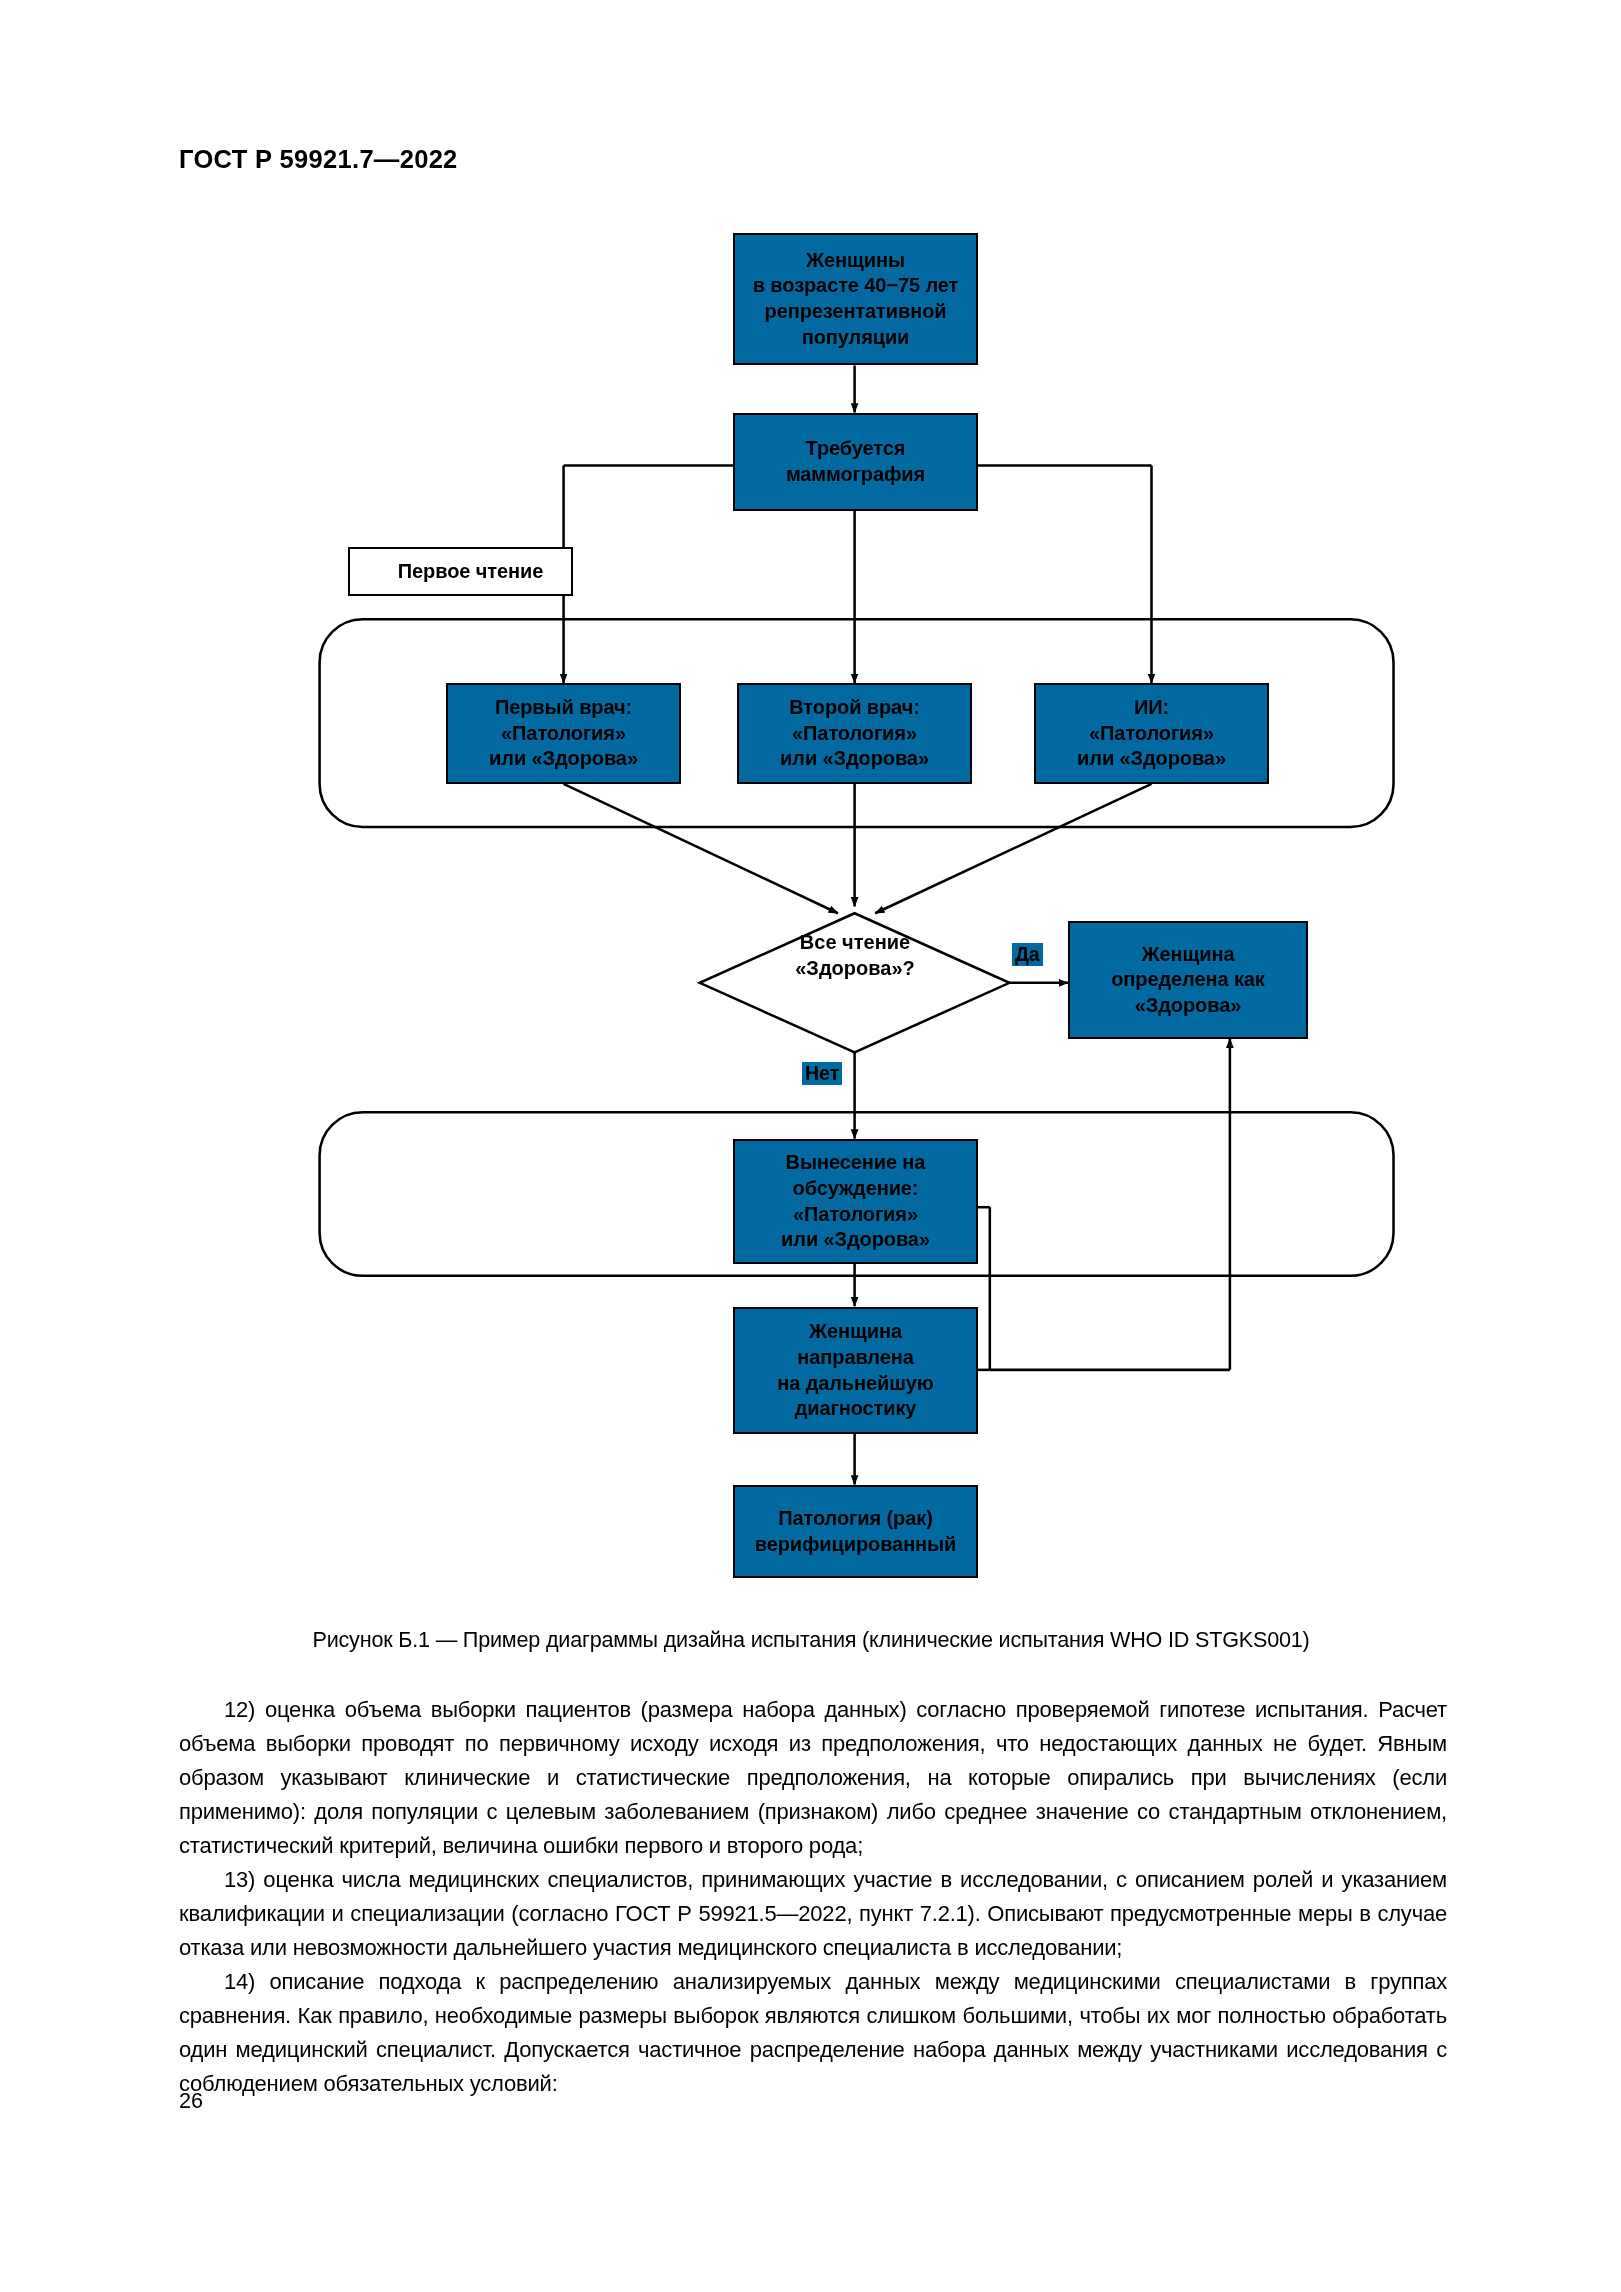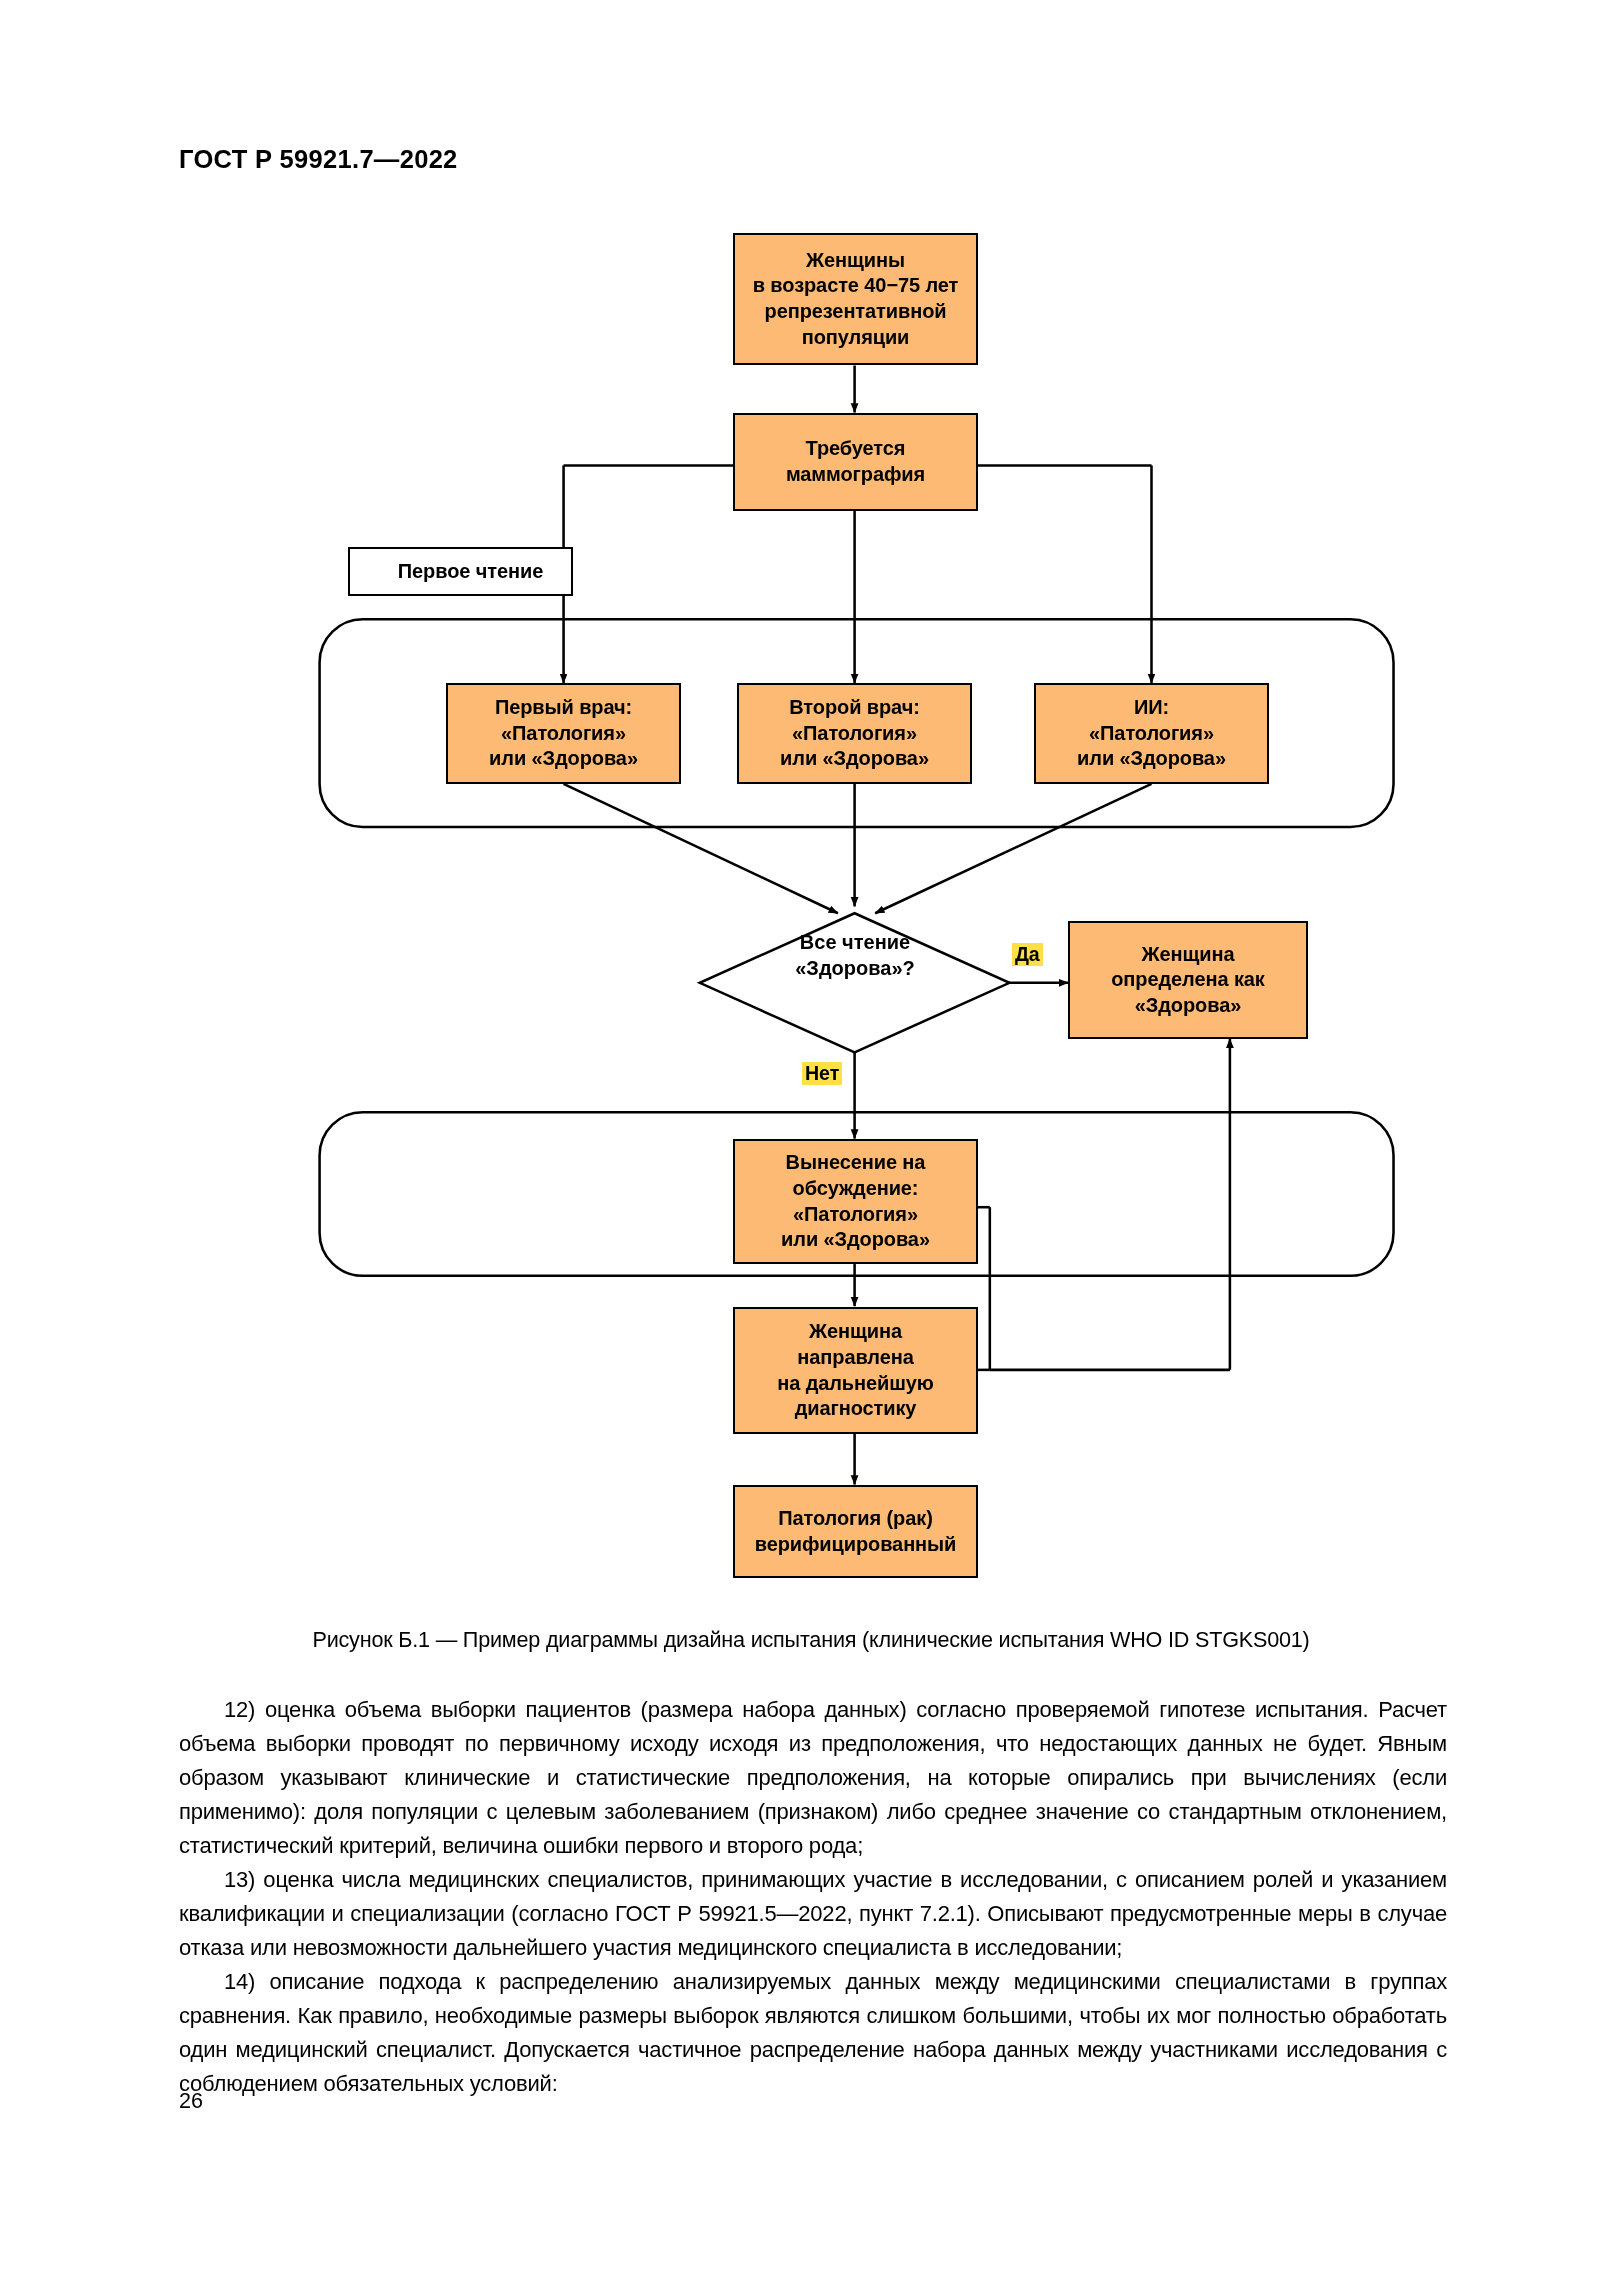--- a/index.html
+++ b/index.html
@@ -36,21 +36,21 @@
     width: 1621px;
     height: 1607px;
     pointer-events: none;
   }
   .figure svg { display: block; }
 
   
   .fbox {
     position: absolute;
     border: 2.5px solid #000;
-    background: #fdba74;
+    background: #0369a1;
     box-sizing: border-box;
     display: flex;
     align-items: center;
     justify-content: center;
     text-align: center;
     font-size: 20px;
     font-weight: bold;
     line-height: 1.28;
     letter-spacing: -0.1px;
     pointer-events: auto;
@@ -69,21 +69,21 @@
     font-weight: bold;
     letter-spacing: -0.1px;
     pointer-events: auto;
     padding-left: 20px;
   }
 
   .edge-label {
     position: absolute;
     font-size: 19.6px;
     font-weight: bold;
-    background: #fde047;
+    background: #0369a1;
     padding: 0 2.9px;
     pointer-events: none;
   }
 
   .diamond-text {
     position: absolute;
     text-align: center;
     font-size: 20px;
     font-weight: bold;
     line-height: 1.3;

